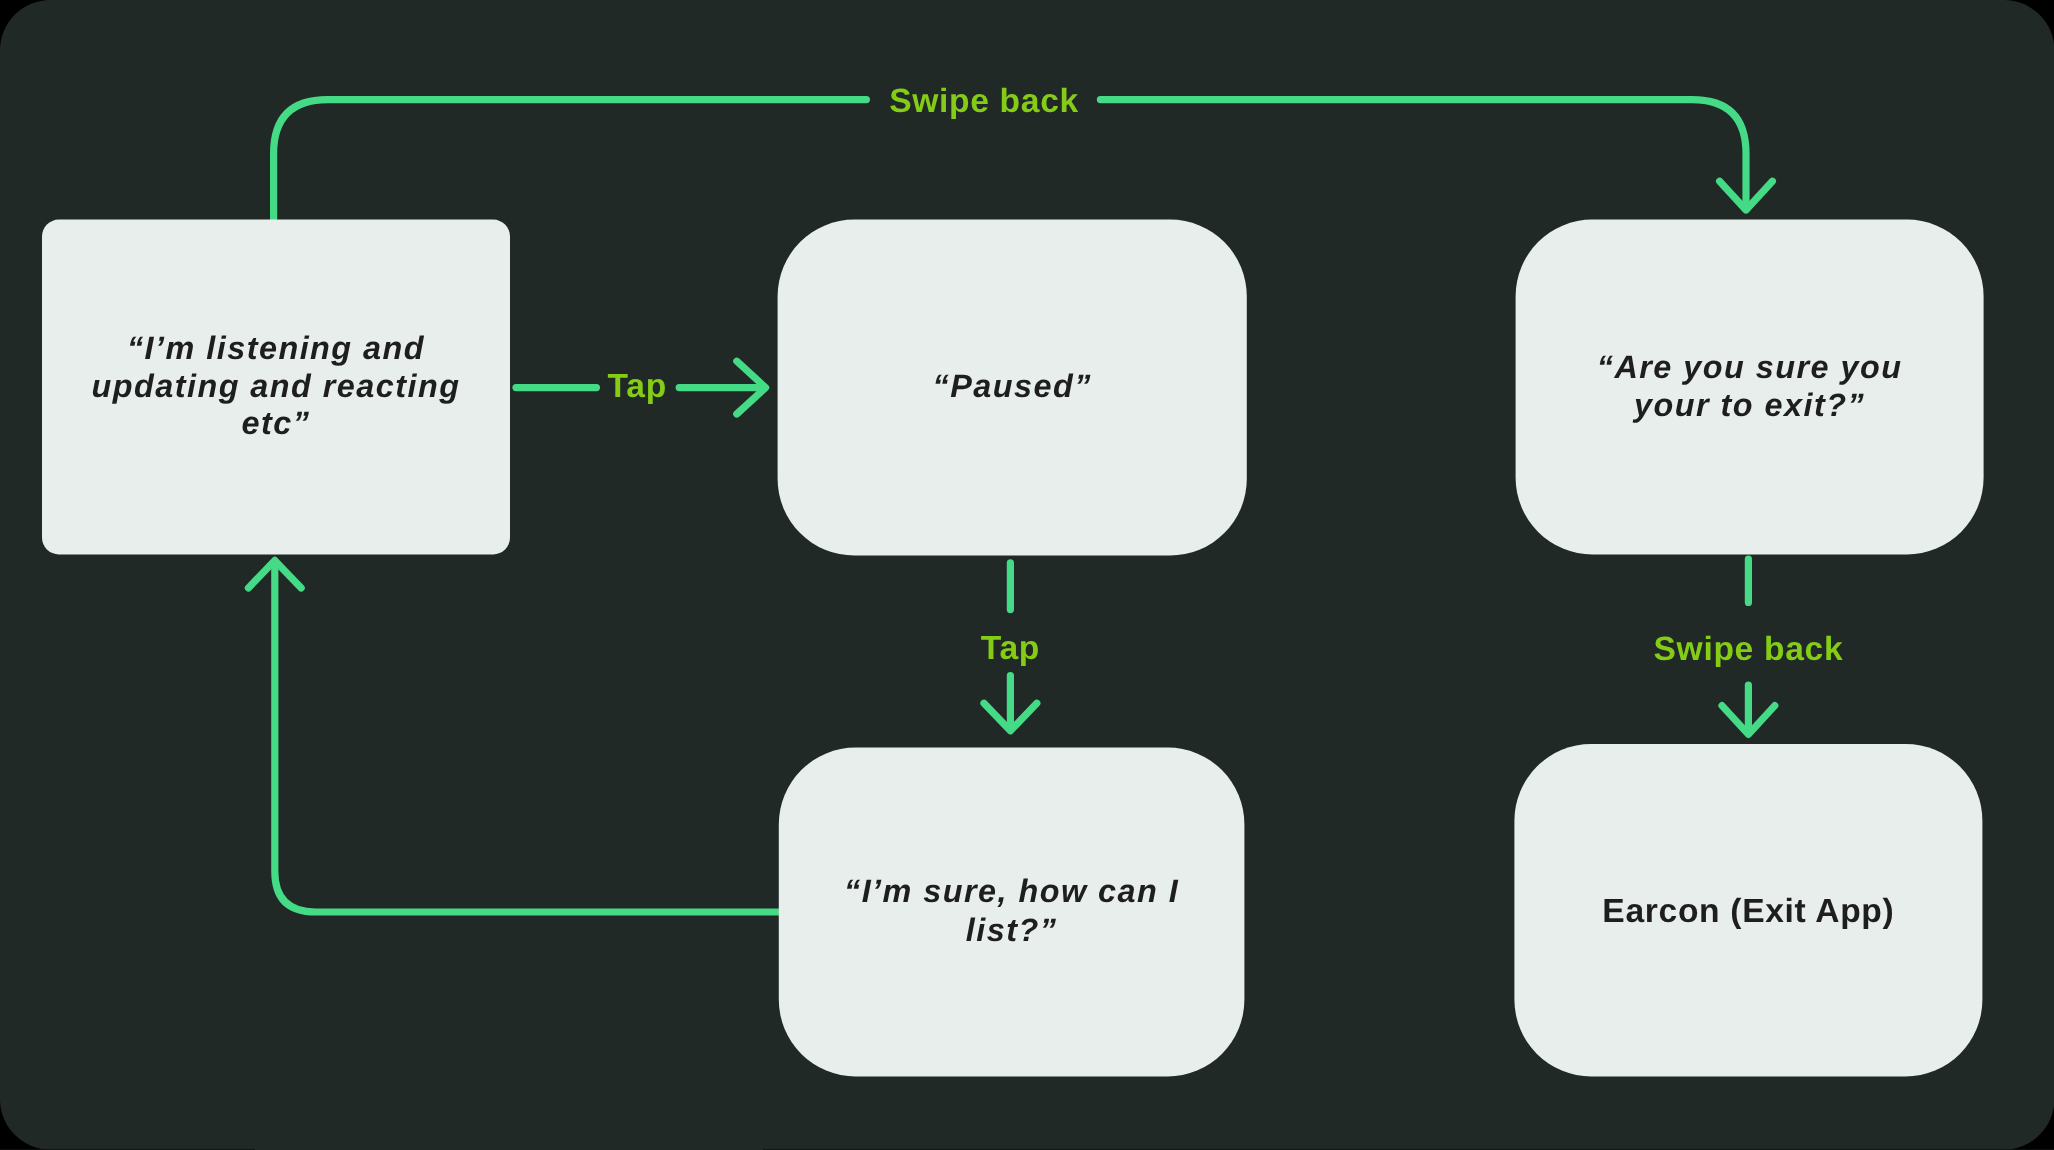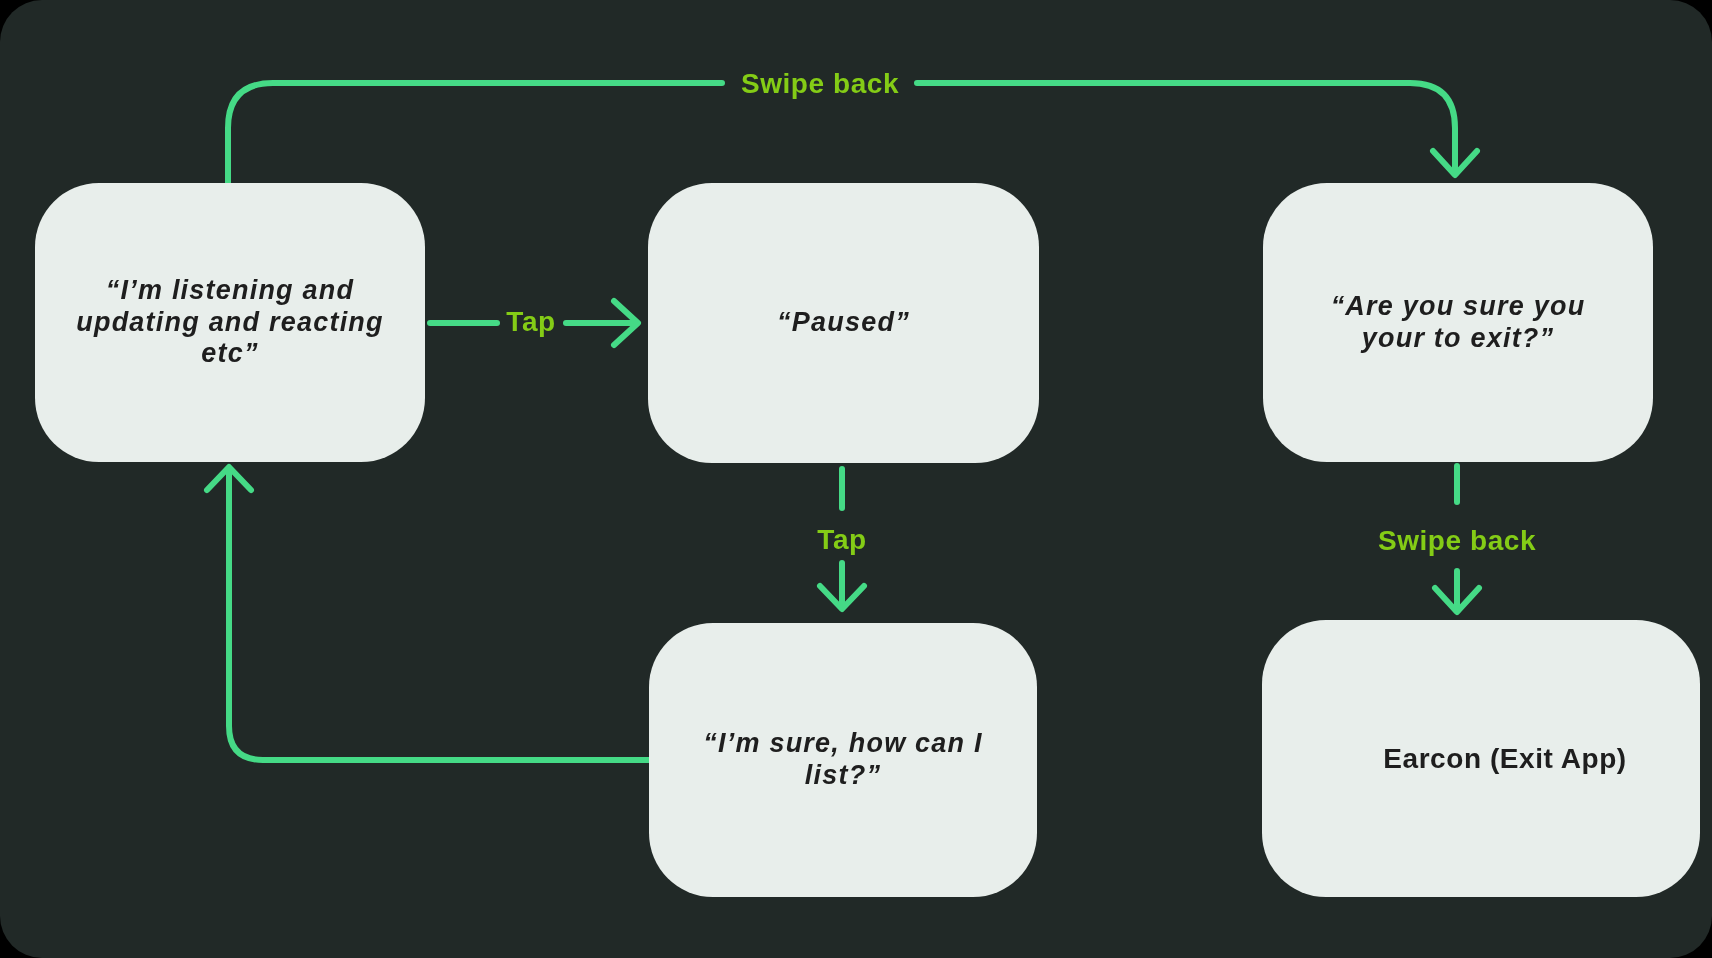--- a/index.html
+++ b/index.html
@@ -21,22 +21,22 @@
     background:#e8eeeb;
     border-radius:64px;
     display:flex;align-items:center;justify-content:center;
     text-align:center;
     color:#1e1e1e;
     font-weight:bold;font-style:italic;
     font-size:27px;line-height:1.18;
     letter-spacing:0.045em;
   }
   .node .line{display:block;}
-  .node.upright{font-style:normal;font-size:28px;letter-spacing:0.02em;padding-left:48px;}
-  #node-listening{left:35px;top:183px;width:390px;height:279px;}
+  .node.upright{font-style:normal;font-size:28px;letter-spacing:0.02em;}
+  #node-listening{left:35px;top:183px;width:390px;height:279px;border-radius:14px;}
   #node-paused{left:648px;top:183px;width:391px;height:280px;align-items:center;}
   #node-confirm-exit{left:1263px;top:183px;width:390px;height:279px;}
   #node-back-todo{left:649px;top:623px;width:388px;height:274px;}
   #node-earcon{left:1262px;top:620px;width:390px;height:277px;}
   .edge-label{
     position:absolute;
     transform:translate(-50%,-50%);
     color:#84cc16;
     font-weight:bold;
     font-size:28px;

